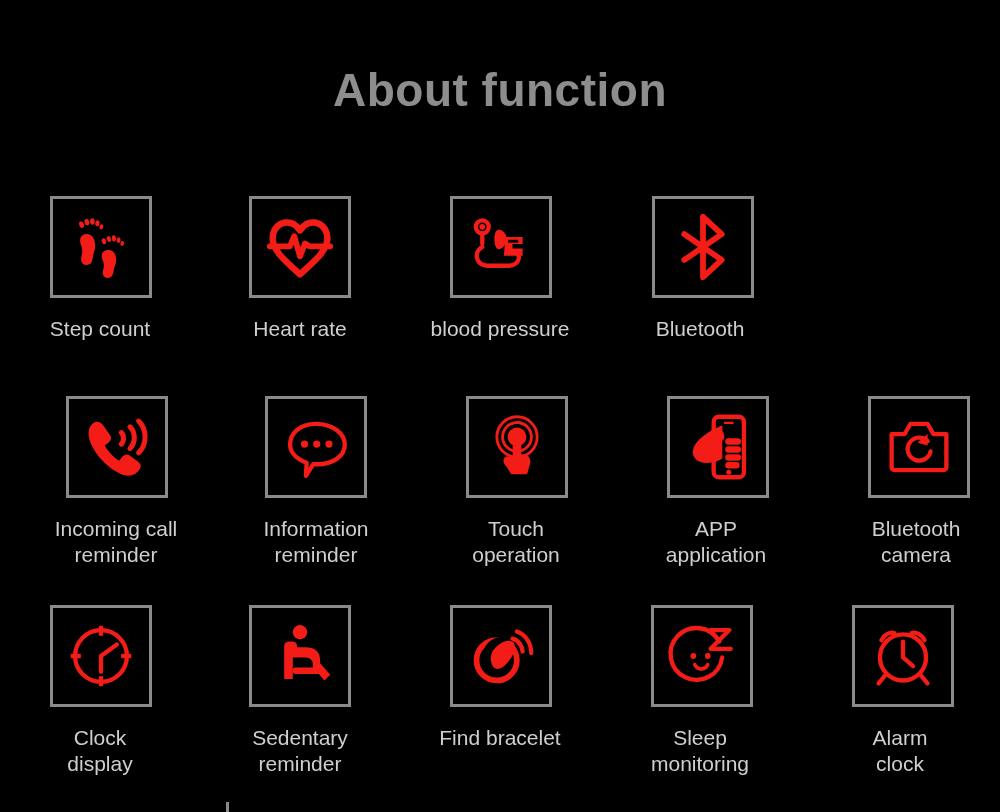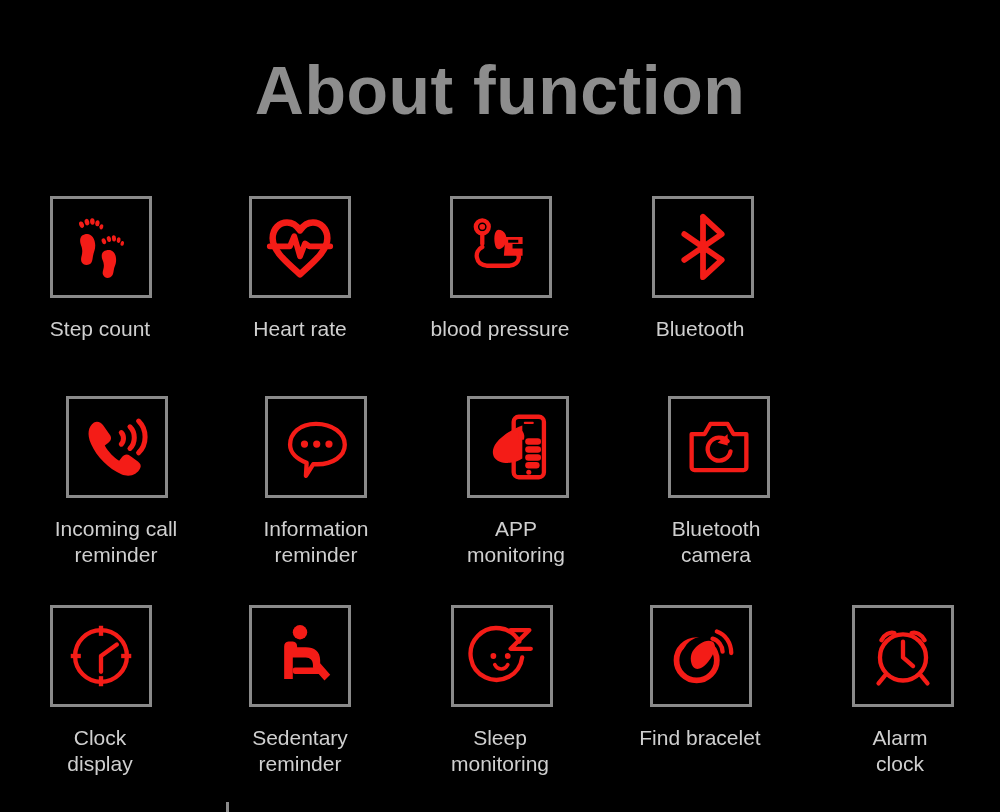--- a/index.html
+++ b/index.html
@@ -16,21 +16,21 @@
     position: relative;
   }
 
   #page-title {
     position: absolute;
     top: 54px;
     left: 0;
     width: 1000px;
     text-align: center;
     color: #8d8d8d;
-    font-size: 68px;
+    font-size: 46px;
     font-weight: bold;
     letter-spacing: 0.5px;
     line-height: 72px;
     white-space: nowrap;
   }
 
   .grid {
     position: absolute;
     top: 196px;
     left: 0;
@@ -189,39 +189,51 @@
           <path d="M50 18 C73 18 90 31 90 47 C90 63 73 74 52 74 L46 74 L36 90 L37 72 C24 67 14 58 14 47 C14 31 27 18 50 18 Z" fill="none" stroke="#f41c17" stroke-width="6" stroke-linejoin="round"></path>
           <circle cx="34" cy="46" r="5" fill="#f41c17"></circle>
           <circle cx="51" cy="46" r="5" fill="#f41c17"></circle>
           <circle cx="68" cy="46" r="5" fill="#f41c17"></circle>
         </svg>
       </div>
       <div class="cell-label">Information
 reminder</div>
     </div>
 
+    <div class="cell cell-c3">
+      <div class="icon-box">
+        <svg viewBox="0 0 100 100">
+          <circle cx="50" cy="36" r="28" fill="none" stroke="#f41c17" stroke-width="4"></circle>
+          <circle cx="50" cy="36" r="20" fill="none" stroke="#f41c17" stroke-width="4"></circle>
+          <circle cx="50" cy="36" r="13" fill="#f41c17"></circle>
+          <path d="M44 46 V66 C40 62 34 62 32 66 C30 70 32 74 36 78 L42 88 H64 L68 74 C70 66 66 60 58 60 H56 V46 C56 42 53 40 50 40 C47 40 44 42 44 46 Z" fill="#f41c17"></path>
+        </svg>
+      </div>
+      <div class="cell-label">Touch
+operation</div>
+    </div>
 
     <div class="cell cell-c4">
       <div class="icon-box">
         <svg viewBox="0 0 100 100">
           <rect x="44" y="8" width="42" height="84" rx="7" fill="none" stroke="#f41c17" stroke-width="6"></rect>
           <rect x="58" y="15" width="14" height="3" rx="1.5" fill="#f41c17"></rect>
           <circle cx="65" cy="85" r="3.5" fill="#f41c17"></circle>
           <path d="M56 20 C44 24 28 34 20 44 C12 54 14 66 24 70 C34 74 48 72 56 66 Z" fill="#f41c17"></path>
           <g fill="#f41c17">
             <rect x="60" y="38" width="22" height="9" rx="4.5"></rect>
             <rect x="60" y="49" width="22" height="9" rx="4.5"></rect>
             <rect x="60" y="60" width="22" height="9" rx="4.5"></rect>
             <rect x="60" y="71" width="20" height="9" rx="4.5"></rect>
           </g>
           <path d="M52 24 C58 28 60 34 58 40 L50 40 Z" fill="#f41c17"></path>
         </svg>
       </div>
       <div class="cell-label">APP
-monitoring</div>
+application</div>
     </div>
 
     <div class="cell cell-c5">
       <div class="icon-box">
         <svg viewBox="0 0 100 100">
           <path d="M12 32 H30 L38 18 H62 L70 32 H88 V78 A4 4 0 0 1 84 82 H16 A4 4 0 0 1 12 78 Z" fill="none" stroke="#f41c17" stroke-width="6" stroke-linejoin="round"></path>
           <path d="M62 42 A16 16 0 1 0 66 56" fill="none" stroke="#f41c17" stroke-width="6" stroke-linecap="round"></path>
           <path d="M62 32 L62 48 L48 44 Z" fill="#f41c17"></path>
         </svg>
       </div>
@@ -255,49 +267,49 @@
         <svg viewBox="0 0 100 100">
           <circle cx="50" cy="17" r="10" fill="#f41c17"></circle>
           <path d="M34 30 C30 30 28 33 28 37 V82 H40 V52 H58 C64 52 68 56 68 62 V66 L84 84 L92 76 L78 60 V56 C78 44 70 38 58 38 H46 V37 C46 33 44 30 40 30 Z" fill="#f41c17"></path>
           <rect x="40" y="66" width="40" height="9" rx="3" fill="#f41c17"></rect>
         </svg>
       </div>
       <div class="cell-label">Sedentary
 reminder</div>
     </div>
 
-    <div class="cell cell-c4">
-      <div class="icon-box">
-        <svg viewBox="0 0 100 100">
-          <path d="M74 30 A36 36 0 1 0 78 52" fill="none" stroke="#f41c17" stroke-width="6" stroke-linecap="round"></path>
-          <circle cx="38" cy="50" r="4" fill="#f41c17"></circle>
-          <circle cx="58" cy="50" r="4" fill="#f41c17"></circle>
-          <path d="M40 62 C44 70 54 70 58 62" fill="none" stroke="#f41c17" stroke-width="5" stroke-linecap="round"></path>
-          <path d="M62 14 H88 L62 40 H90" fill="none" stroke="#f41c17" stroke-width="6" stroke-linejoin="round" stroke-linecap="round"></path>
-        </svg>
-      </div>
-      <div class="cell-label">Sleep
-monitoring</div>
-    </div>
-
     <div class="cell cell-c3">
       <div class="icon-box">
         <svg viewBox="0 0 100 100">
           <circle cx="44" cy="56" r="28" fill="none" stroke="#f41c17" stroke-width="8"></circle>
           <path d="M30 34 C40 22 56 20 64 30 C70 38 64 52 54 62 C44 72 34 74 28 68 C22 62 22 44 30 34 Z" fill="#000000"></path>
           <path d="M38 44 C46 32 58 26 66 30 C72 34 70 46 60 58 C52 68 44 70 40 66 C36 62 34 52 38 44 Z" fill="#f41c17"></path>
           <g fill="none" stroke="#f41c17" stroke-width="6" stroke-linecap="round">
             <path d="M66 26 C74 28 80 36 80 44"></path>
             <path d="M72 16 C84 20 92 32 92 46"></path>
           </g>
         </svg>
       </div>
       <div class="cell-label">Find bracelet</div>
     </div>
 
+    <div class="cell cell-c4">
+      <div class="icon-box">
+        <svg viewBox="0 0 100 100">
+          <path d="M74 30 A36 36 0 1 0 78 52" fill="none" stroke="#f41c17" stroke-width="6" stroke-linecap="round"></path>
+          <circle cx="38" cy="50" r="4" fill="#f41c17"></circle>
+          <circle cx="58" cy="50" r="4" fill="#f41c17"></circle>
+          <path d="M40 62 C44 70 54 70 58 62" fill="none" stroke="#f41c17" stroke-width="5" stroke-linecap="round"></path>
+          <path d="M62 14 H88 L62 40 H90" fill="none" stroke="#f41c17" stroke-width="6" stroke-linejoin="round" stroke-linecap="round"></path>
+        </svg>
+      </div>
+      <div class="cell-label">Sleep
+monitoring</div>
+    </div>
+
     <div class="cell cell-c5">
       <div class="icon-box">
         <svg viewBox="0 0 100 100">
           <circle cx="50" cy="52" r="32" fill="none" stroke="#f41c17" stroke-width="6"></circle>
           <g fill="none" stroke="#f41c17" stroke-width="6" stroke-linecap="round">
             <path d="M20 28 C24 20 32 16 38 18"></path>
             <path d="M80 28 C76 20 68 16 62 18"></path>
             <path d="M26 76 L16 88"></path>
             <path d="M74 76 L84 88"></path>
           </g>

